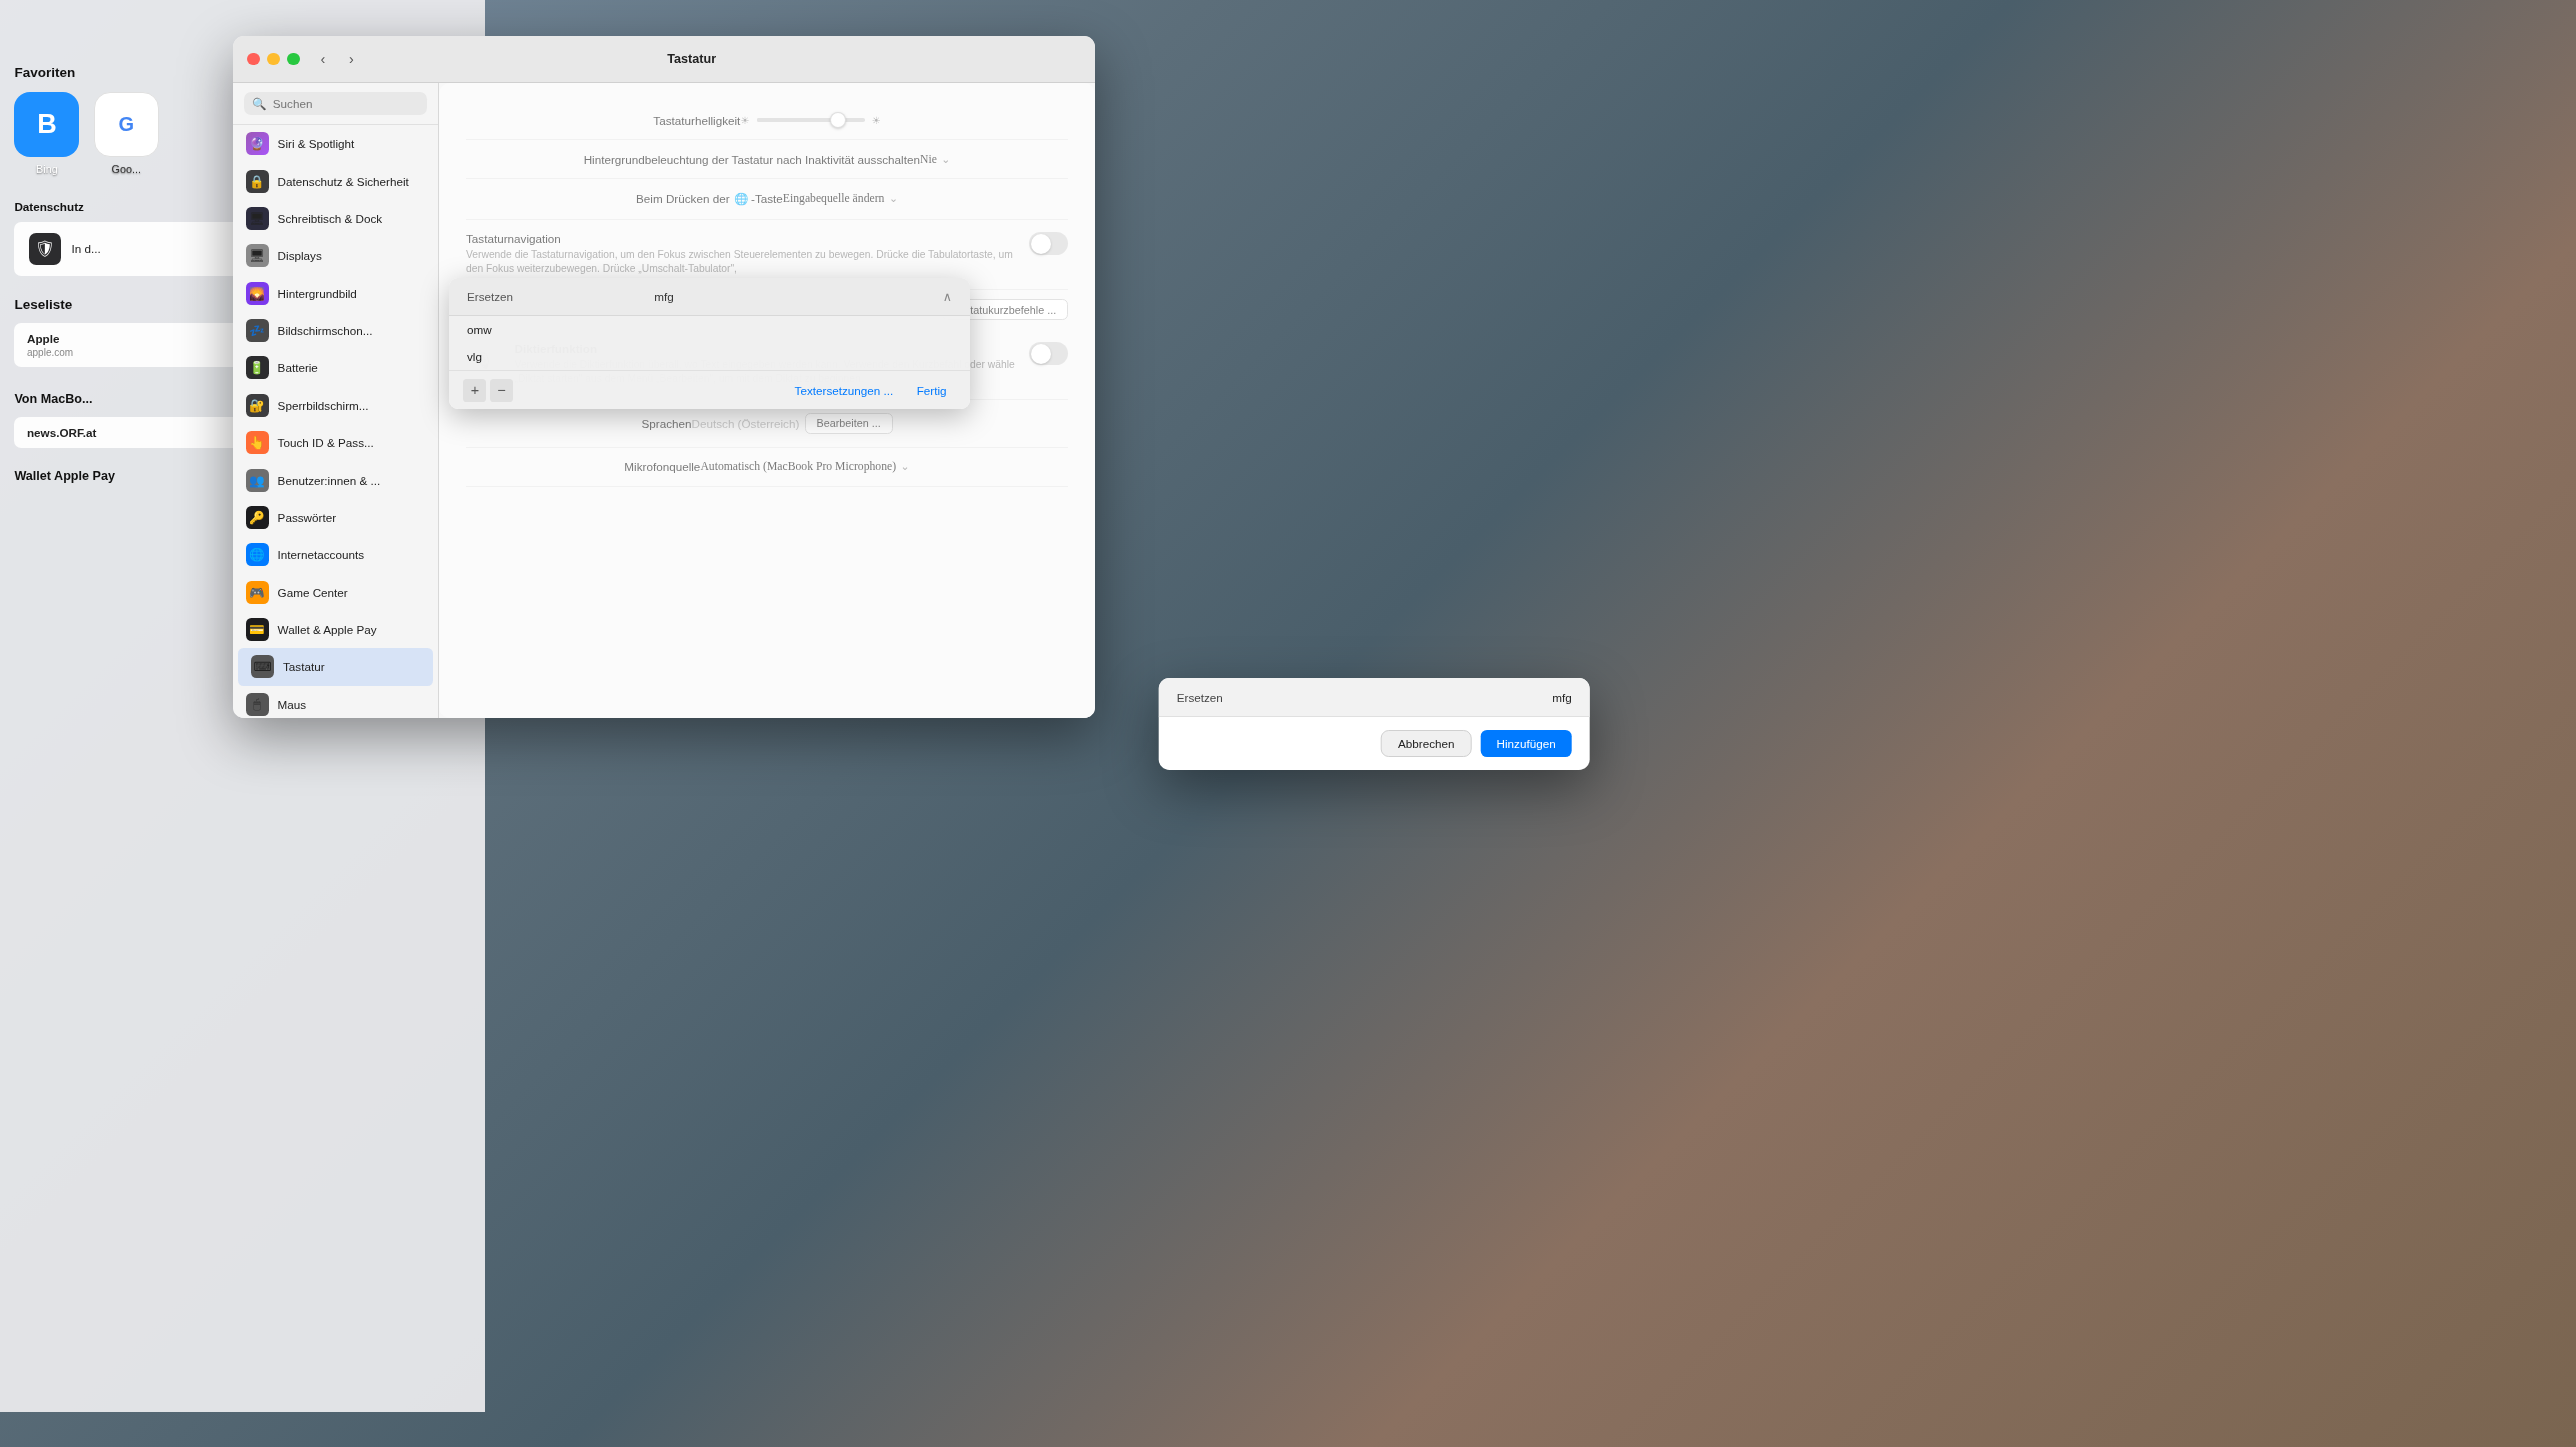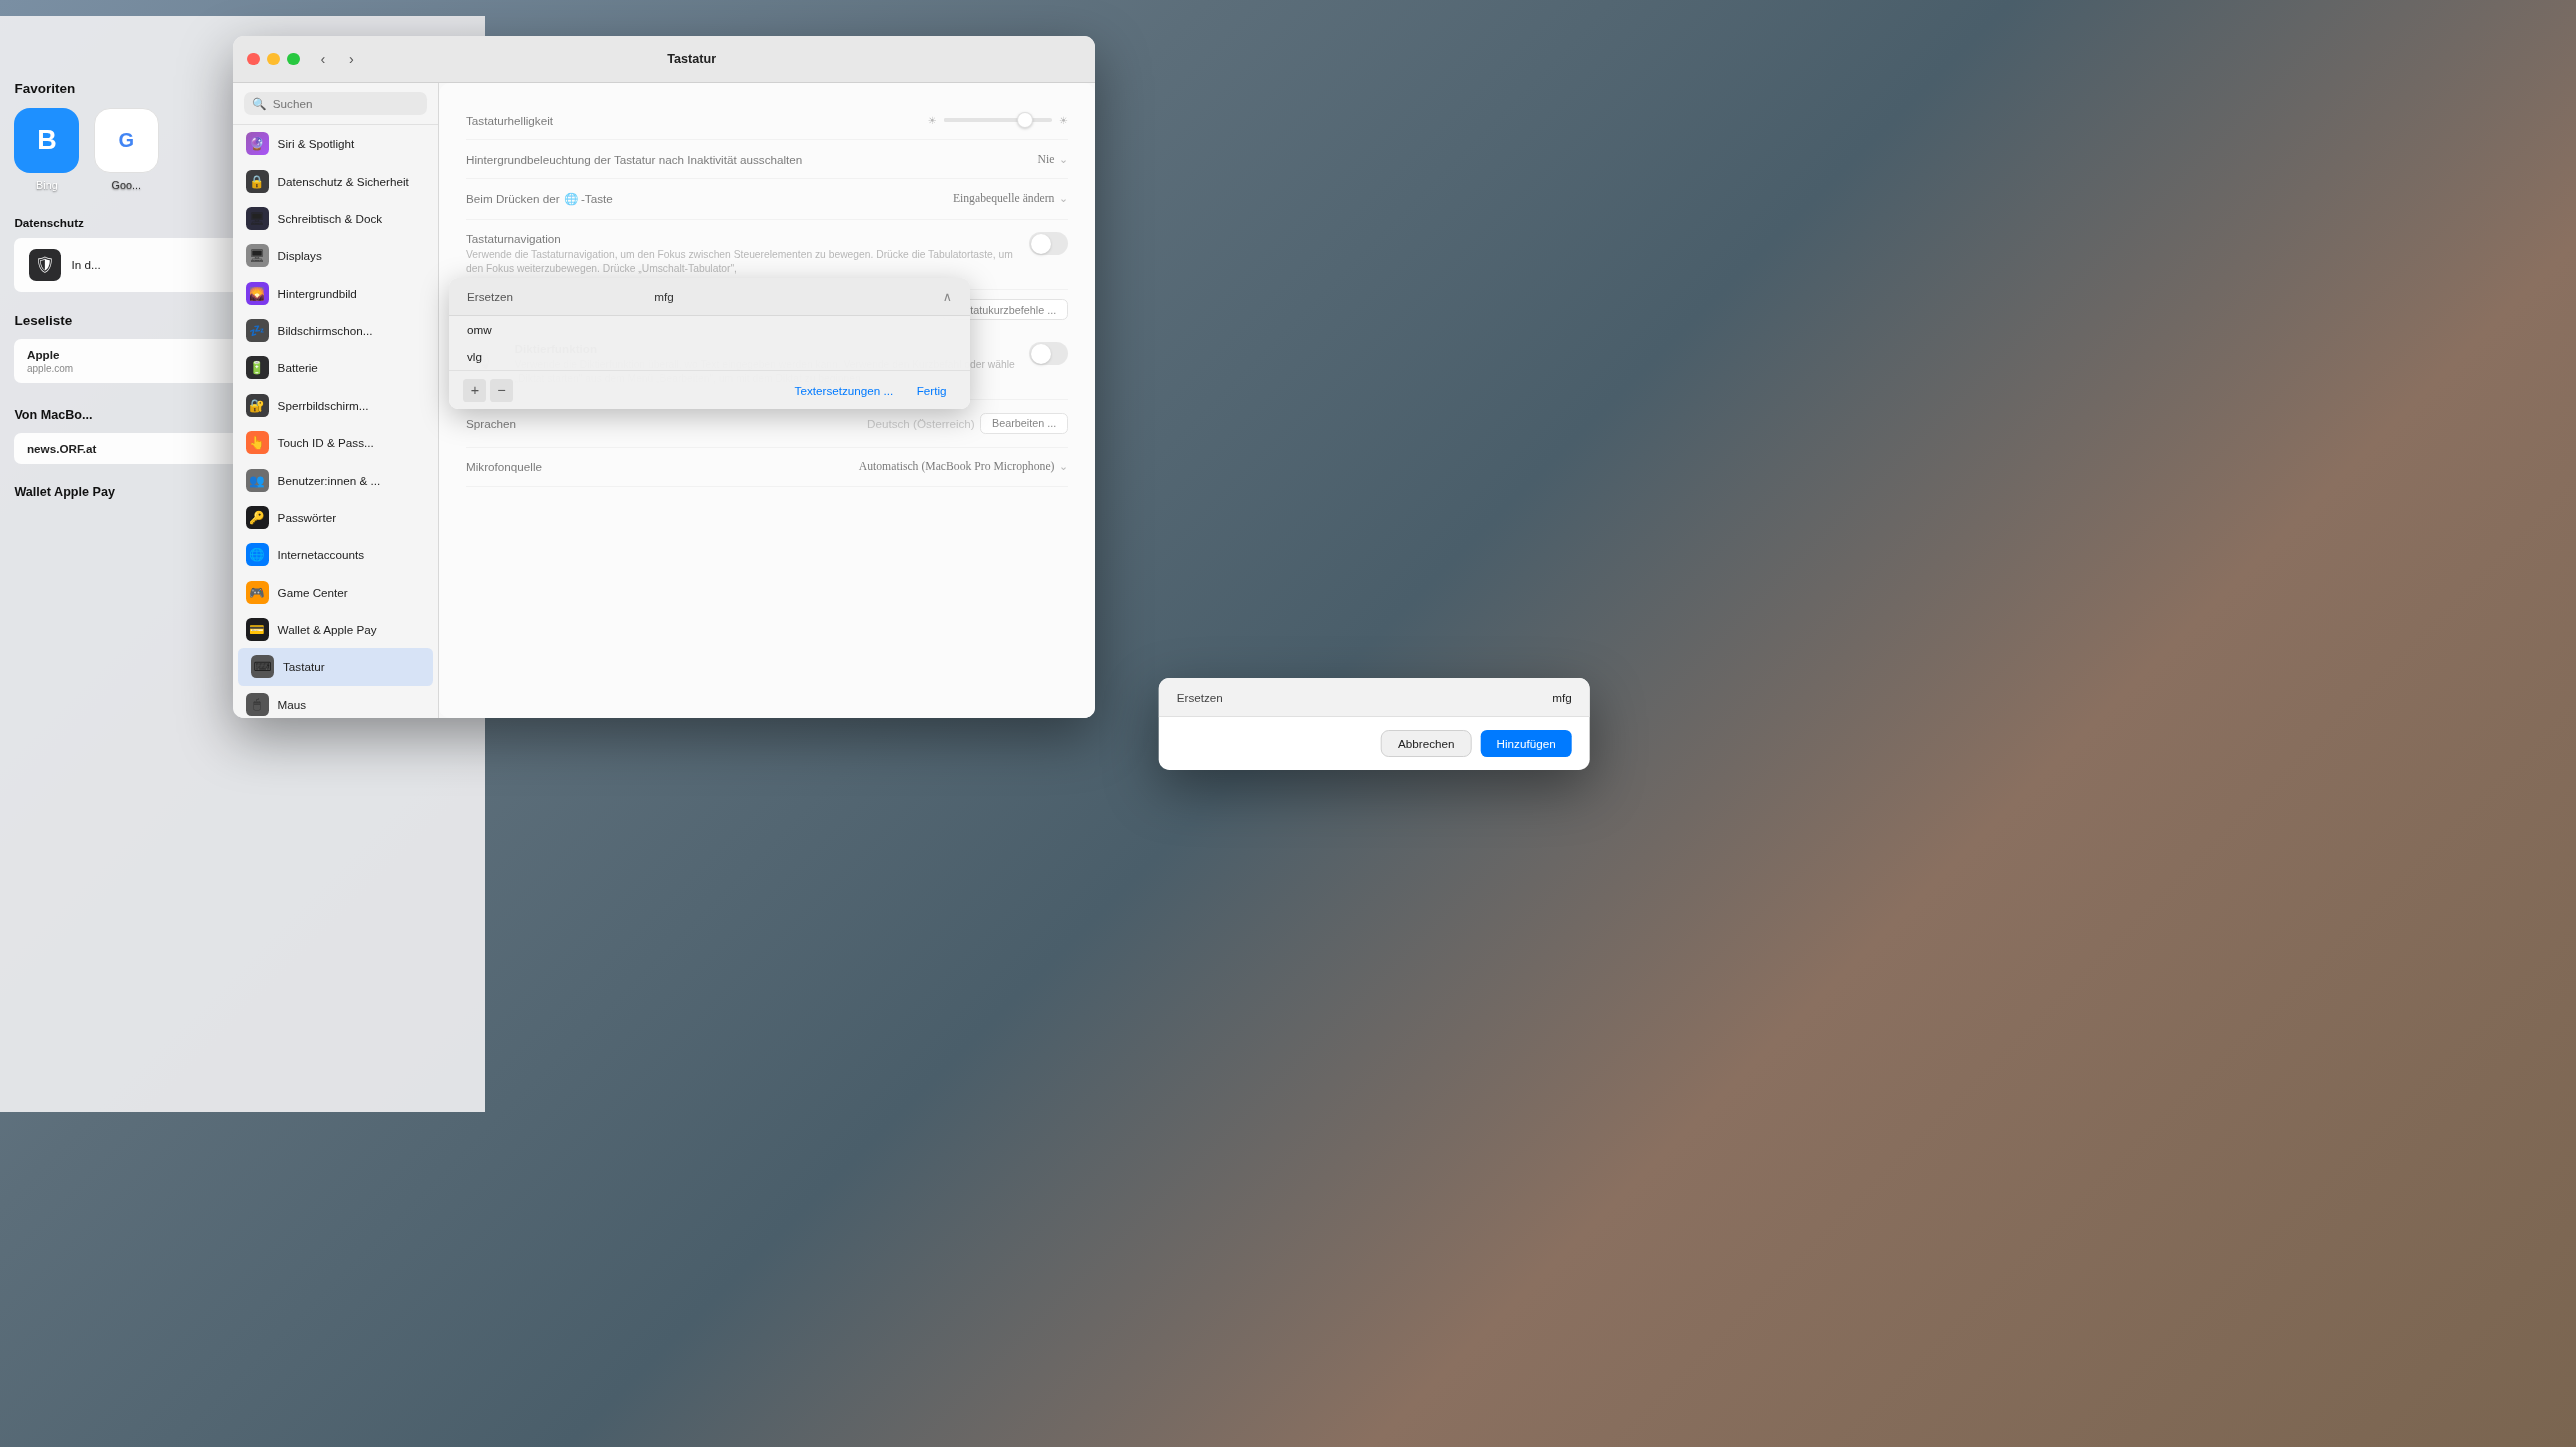--- a/index.html
+++ b/index.html
@@ -141,21 +141,21 @@
       flex: 1;
       padding: 18px 27px;
       overflow-y: auto;
       background: #f8f8f8;
       position: relative;
     }
 
     .content-row {
       display: flex;
       align-items: center;
-      justify-content: space-between;
+      justify-content: center;
       padding: 12.6px 0;
       border-bottom: 0.9px solid #e8e8e8;
       font-size: 11.7px;
       color: #222;
     }
     .content-row-value {
       display: flex; align-items: center; gap: 5.4px;
       color: #555;
     }
 
@@ -374,21 +374,21 @@
       cursor: pointer;
       color: #888;
       font-size: 12.6px;
     }
   </style>
 </head>
 <body>
 
 <div class="desktop-bg"></div>
 
-<div style="position:absolute;left:0;top:16px;width:485px;height:1096px;background:rgba(238,238,240,0.92);z-index:1;">
+<div style="position:absolute;left:0;top:0;width:485px;height:1412px;background:rgba(238,238,240,0.92);z-index:1;">
 
   <div style="padding:54px 0 0 0;">
 
     <div class="section-label">Favoriten</div>
 
     <div style="display:flex;gap:14.4px;padding:7.2px 14.4px;">
       <div class="app-icon-wrap">
         <div class="app-icon" style="background:#1e90ff;width:65px;height:65px;font-size:27px;font-weight:900;color:white;">B</div>
         <span class="app-label">Bing</span>
       </div>

